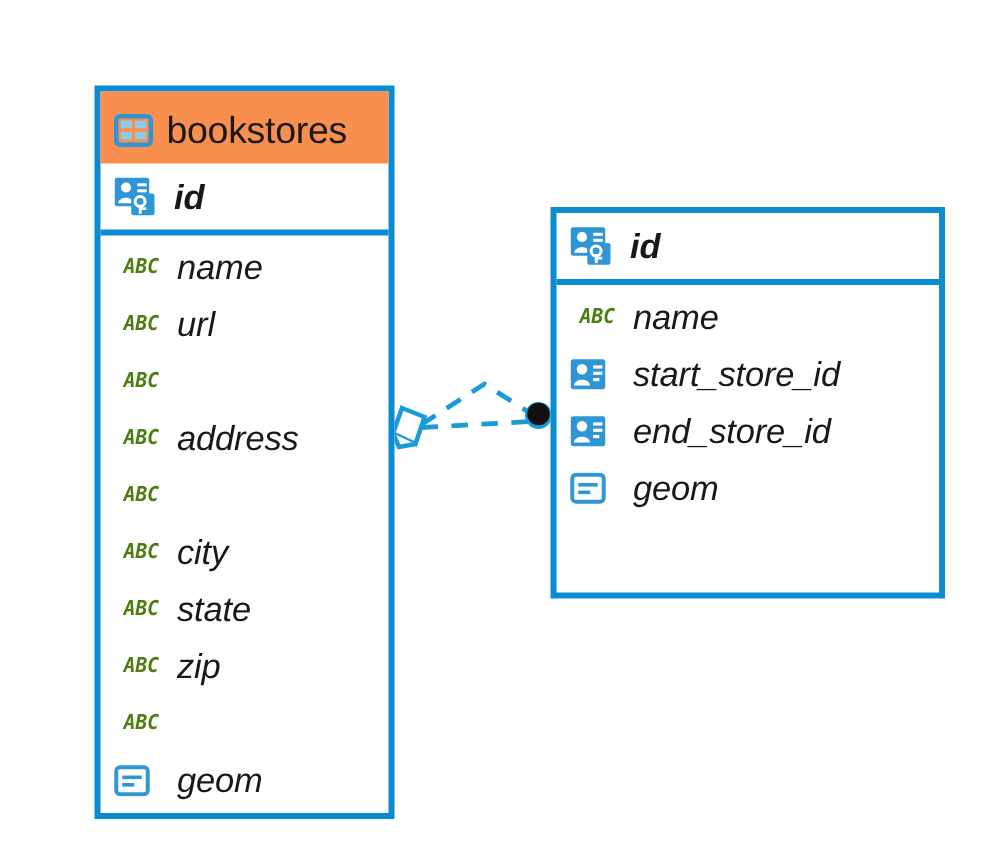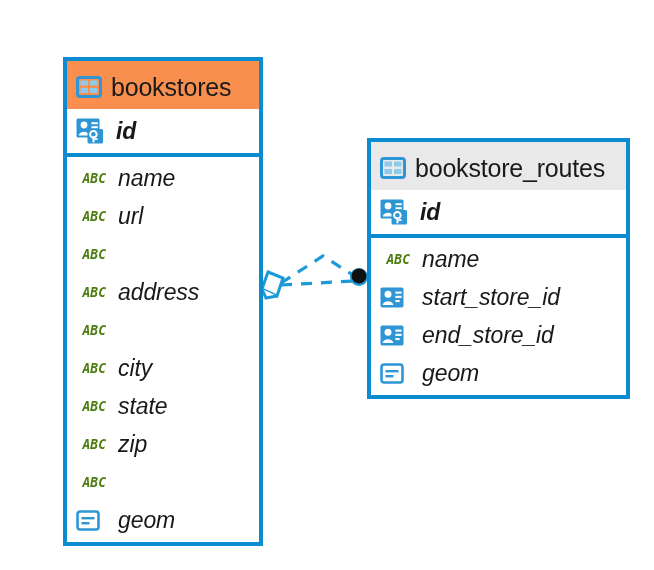--- a/index.html
+++ b/index.html
@@ -226,32 +226,20 @@
           </svg>
         </span>
         <span class="field-name">geom</span>
       </div>
 
     </div>
   </div>
 
   <div class="entity" id="entity-bookstore-routes" style="left:367px; top:138px; width:263px; height:261px;">
 
-    <div class="entity-header grey">
-      <span class="icon">
-        <svg width="26" height="22" viewBox="0 0 26 22">
-          <rect x="1.5" y="1.5" width="23" height="19" rx="2.5" ry="2.5" fill="none" stroke="#2e96d4" stroke-width="3"></rect>
-          <rect x="4.5" y="4.5" width="7.5" height="5" fill="#8ecaea"></rect>
-          <rect x="14" y="4.5" width="7.5" height="5" fill="#8ecaea"></rect>
-          <rect x="4.5" y="12" width="7.5" height="5" fill="#8ecaea"></rect>
-          <rect x="14" y="12" width="7.5" height="5" fill="#8ecaea"></rect>
-        </svg>
-      </span>
-      <span class="entity-title">bookstore_routes</span>
-    </div>
 
     <div class="field-row pk-row">
       <span class="icon">
         <svg width="28" height="26" viewBox="0 0 28 26">
           <rect x="0.5" y="0.5" width="23" height="19" rx="1.5" ry="1.5" fill="#2e96d4"></rect>
           <circle cx="8" cy="7" r="3.4" fill="#ffffff"></circle>
           <path d="M 2.8 17.5 C 3.4 12.6 12.6 12.6 13.2 17.5 Z" fill="#ffffff"></path>
           <rect x="15.5" y="4.2" width="6.3" height="2" fill="#ffffff"></rect>
           <rect x="15.5" y="8.2" width="6.3" height="2" fill="#ffffff"></rect>
           <rect x="15.5" y="12.2" width="4.2" height="2" fill="#ffffff"></rect>

